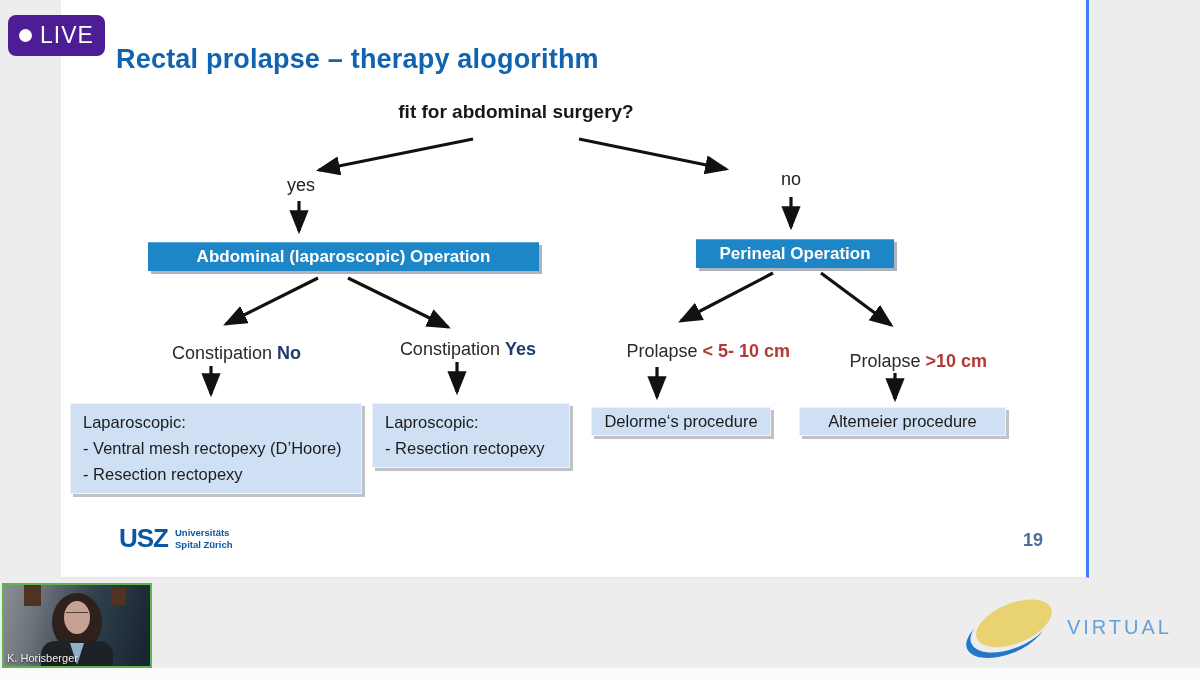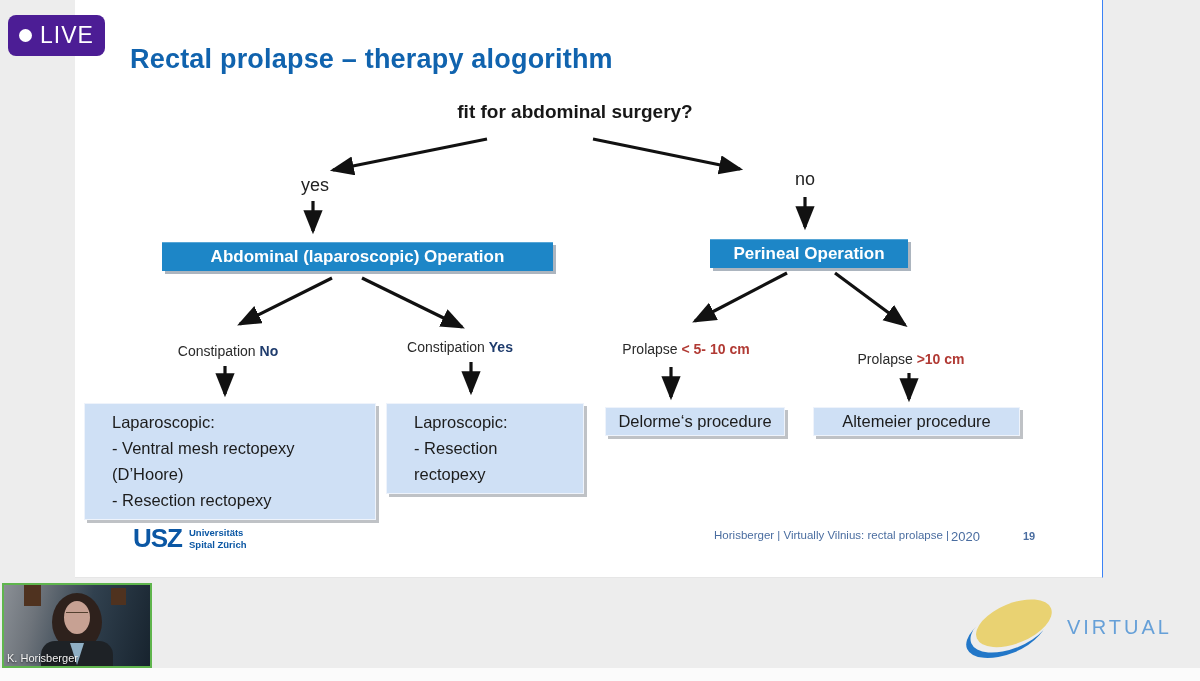--- a/index.html
+++ b/index.html
@@ -6,82 +6,82 @@
   html,body { width:1200px; height:681px; }
   body {
     font-family:"Liberation Sans", sans-serif;
     background:#ededed;
     position:relative;
     overflow:hidden;
   }
 
   
   .slide {
-    position:absolute; left:75px; top:0; width:1028px; height:578px;
-    background:#ffffff; border-right:1px solid #3b82f6; border-bottom:1px solid #e6e6e6;
+    position:absolute; left:61px; top:0; width:1028px; height:578px;
+    background:#ffffff; border-right:3px solid #3b82f6; border-bottom:1px solid #e6e6e6;
   }
   .slide-title {
     position:absolute; left:55px; top:44px;
     font-size:27px; font-weight:bold; color:#1063ae; letter-spacing:0.2px;
   }
   .question {
     position:absolute; left:330px; top:101px; width:250px; text-align:center;
-    font-size:19px; font-weight:bold; color:#171717;margin-left:45px;
+    font-size:19px; font-weight:bold; color:#171717;
   }
   .branch-word {
     position:absolute; font-size:18px; color:#222; text-align:center;
   }
   .branch-yes { left:218px; top:175px; width:44px; }
   .branch-no  { left:708px; top:169px; width:44px; }
 
   .arrows-svg { position:absolute; left:0; top:0; width:1028px; height:578px; pointer-events:none; }
 
   .op-box {
     position:absolute; height:29px;
     background:#1d86c7;
     border-top:1px solid #57a6d6;
     box-shadow:3px 3px 0 rgba(104,121,138,0.55);
     color:#ffffff; font-weight:bold; font-size:17px;
     display:flex; align-items:center; justify-content:center;text-align:center;
   }
   .op-abdominal { left:87px; top:242px; width:391px; }
   .op-perineal  { left:635px; top:239px; width:198px; }
 
-  .cond-label { position:absolute; font-size:14px; color:#2a2a2a; text-align:center; white-space:nowrap; }
+  .cond-label { position:absolute; font-size:18px; color:#2a2a2a; text-align:right; white-space:nowrap;margin-left:20px; }
   .cond-label b.navy { color:#1f3c6d; font-weight:bold; }
   .cond-label b.red  { color:#b13a34; font-weight:bold; }
   .cond-constip-no  { left:86px;  top:343px; width:134px; }
   .cond-constip-yes { left:315px; top:339px; width:140px; }
   .cond-prol-small  { left:513px; top:341px; width:196px; }
   .cond-prol-large  { left:766px; top:351px; width:140px; }
 
   .result-box {
     position:absolute;
     background:#cfe0f5; border:1px solid #eef3fb;
     box-shadow:3px 3px 0 #bfc2c6;
     font-size:16.5px; color:#1c1c1c; line-height:1.58;
-    padding:5px 10px 6px 27px;
+    padding:5px 10px 6px 12px;
   }
   .rb-lap-no  { left:9px;   top:403px; width:292px; }
   .rb-lap-yes { left:311px; top:403px; width:198px; }
   .rb-delorme   { left:530px; top:407px; width:180px; padding:0; height:29px; display:flex; align-items:center; justify-content:center; }
   .rb-altemeier { left:738px; top:407px; width:207px; padding:0; height:29px; display:flex; align-items:center; justify-content:center; }
 
   
   .usz-logo { position:absolute; left:58px; top:523px; display:flex; align-items:center; }
   .usz-mark { font-size:26px; font-weight:bold; color:#0b57a4; letter-spacing:-1px; }
   .usz-sub  { margin-left:7px; font-size:9.5px; line-height:1.18; color:#0b57a4; font-weight:bold; }
   .citation {
     position:absolute; left:560px; top:527px; width:345px; text-align:right;
     font-size:11.5px; color:#4a6da0;
   }
   .citation .year { display:inline-block; font-size:13px; transform:translateY(2px); margin-left:2px; }
   .page-number {
-    position:absolute; left:948px; top:530px; width:34px; text-align:left;
-    font-size:11px; font-weight:bold; color:#4a6da0;
+    position:absolute; left:948px; top:530px; width:34px; text-align:right;
+    font-size:18px; font-weight:bold; color:#4a6da0;
   }
 
   
   .live-badge {
     position:absolute; left:8px; top:15px; width:97px; height:41px;
     background:#4c1d95; border-radius:8px;
     display:flex; align-items:center; justify-content:center; gap:8px;
   }
   .live-dot { width:13px; height:13px; border-radius:50%; background:#ffffff; }
   .live-text { color:#ffffff; font-size:23px; letter-spacing:1px; }
@@ -171,21 +171,20 @@
     <div class="result-box rb-delorme">Delorme‘s procedure</div>
     <div class="result-box rb-altemeier">Altemeier procedure</div>
 
     <div class="usz-logo">
       <span class="usz-mark">USZ</span>
       <span class="usz-sub">
         <div>Universitäts</div>
         <div>Spital Zürich</div>
       </span>
     </div>
-    <div class="citation"><span>Horisberger | Virtually Vilnius: rectal prolapse |</span><span class="year">2020</span></div>
     <div class="page-number">19</div>
   </div>
 
   <div class="live-badge">
     <span class="live-dot"></span>
     <span class="live-text">LIVE</span>
   </div>
 
   <div class="bottom-strip"></div>
 

